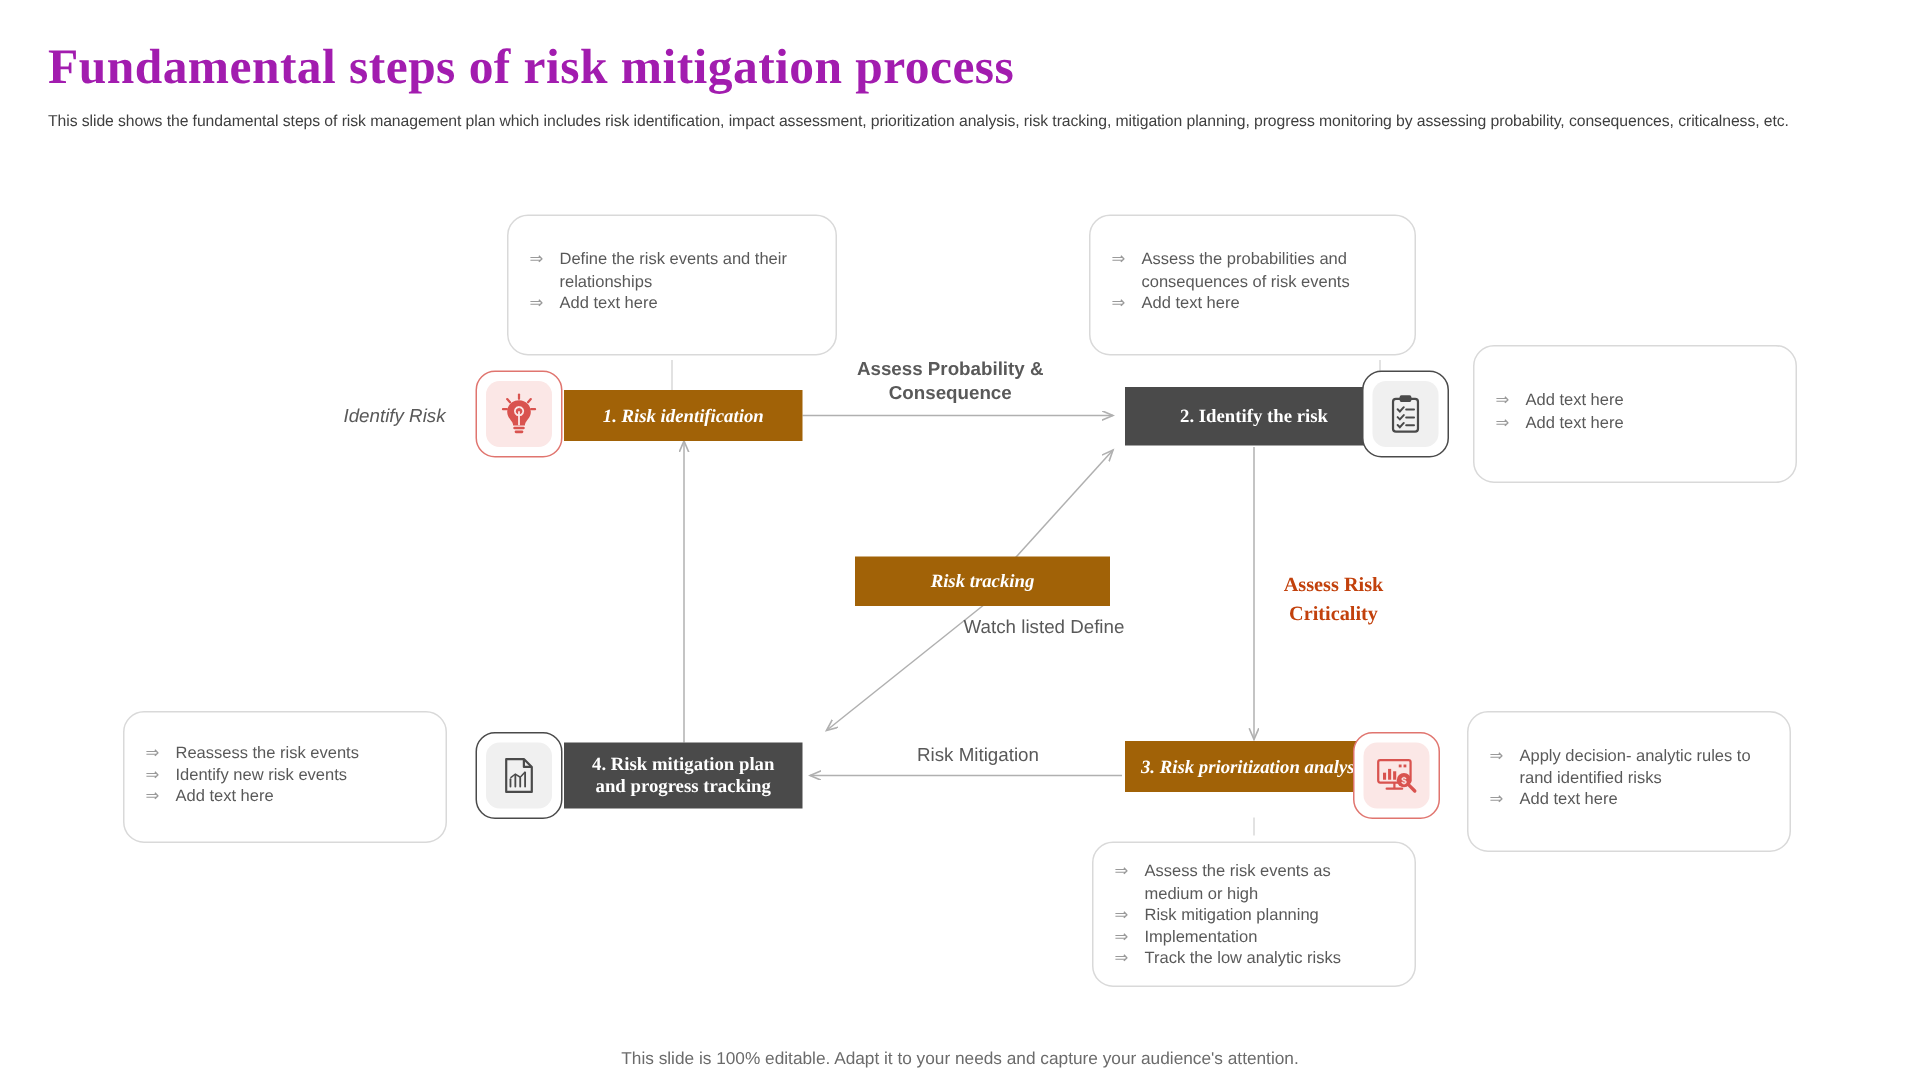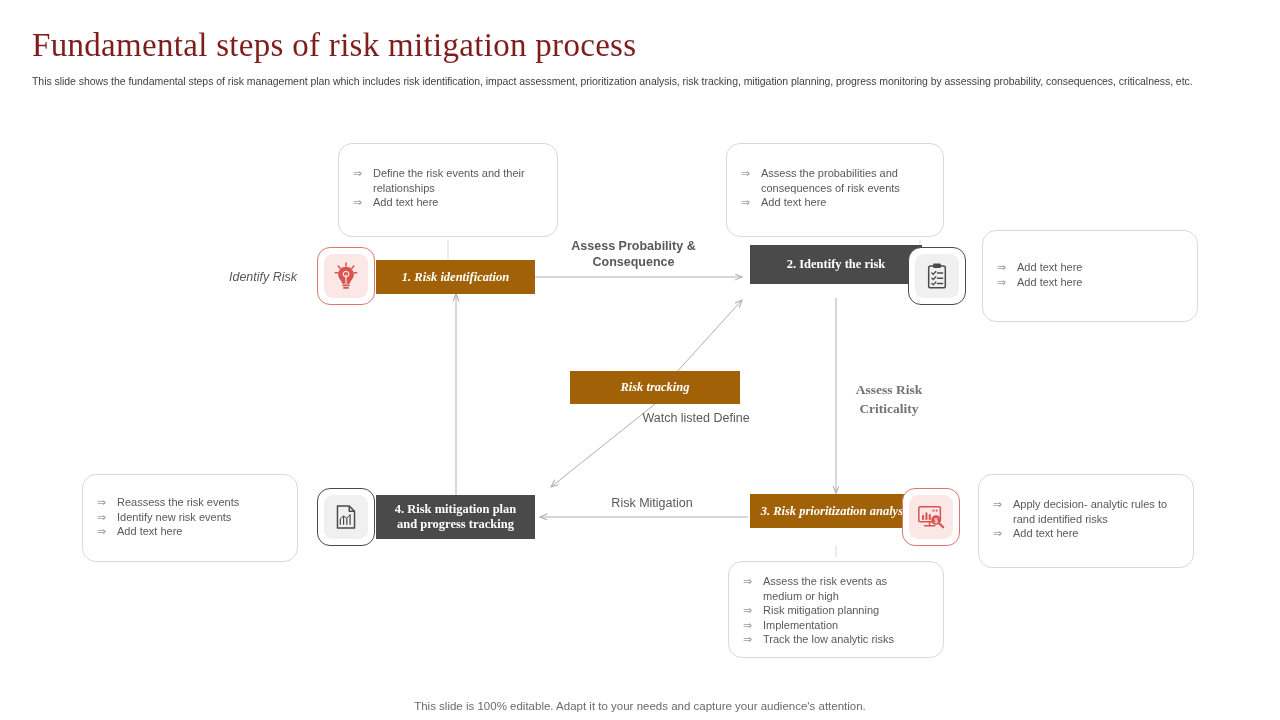--- a/index.html
+++ b/index.html
@@ -7,21 +7,21 @@
     width:1280px;height:720px;background:#ffffff;overflow:hidden;
     font-family:"Liberation Sans", sans-serif;
     -webkit-font-smoothing:antialiased;
   }
   .slide{position:relative;width:1280px;height:720px;}
 
   
   .title{
     position:absolute;left:32px;top:27px;
     font-family:"Liberation Serif", serif;
-    font-size:33px;color:#7f1d1d;letter-spacing:.3px;white-space:nowrap;
+    font-size:33px;color:#a21caf;letter-spacing:.3px;white-space:nowrap;font-weight:bold;
   }
   .subtitle{
     position:absolute;left:32px;top:75px;width:1215px;
     font-size:10.5px;color:#3f3f3f;white-space:nowrap;letter-spacing:-.05px;
   }
 
   
   .note{
     position:absolute;border:1px solid #d9d9d9;border-radius:14px;
     background:#ffffff;box-sizing:border-box;
@@ -60,21 +60,21 @@
   .tile.red .inner{background:#fbe7e6;}
   .tile.gray .inner{background:#f0f0f0;}
 
   
   .lbl{
     position:absolute;text-align:center;color:#595959;
     font-size:12.5px;line-height:16px;
   }
   .lbl.serif{
     font-family:"Liberation Serif", serif;font-weight:bold;
-    color:#737373;font-size:13.5px;line-height:19px;
+    color:#c2410c;font-size:13.5px;line-height:19px;
   }
   svg.arrows{position:absolute;left:0;top:0;width:1280px;height:720px;pointer-events:none;}
 
   
   .footer{
     position:absolute;left:0;top:700px;width:1280px;text-align:center;
     font-size:11.5px;color:#6b6b6b;
   }
 </style>
 </head>
@@ -179,21 +179,21 @@
         <rect x="12.9" y="27.8" width="6.2" height="1.8" rx="0.9" fill="#d9534f"></rect>
         <path d="M16,11 a3,3 0 1,0 0.1,0" fill="none" stroke="#fbe7e6" stroke-width="1.3"></path>
         <line x1="16" y1="14" x2="16" y2="24" stroke="#fbe7e6" stroke-width="1.3"></line>
       </svg>
     </div>
   </div>
   <div class="bar red" style="left:376px;top:260px;width:159px;height:34px;">
     <span>1. Risk identification</span>
   </div>
 
-  <div class="bar gray" style="left:750px;top:245px;width:172px;height:39px;">
+  <div class="bar gray" style="left:750px;top:258px;width:172px;height:39px;">
     <span>2. Identify  the risk</span>
   </div>
   <div class="tile gray" style="left:908px;top:247px;">
     <div class="inner">
       <svg width="28" height="28" viewBox="0 0 32 32">
         <rect x="6.5" y="4.5" width="19" height="25" rx="2.2" fill="none" stroke="#4a4a4a" stroke-width="1.7"></rect>
         <rect x="11.5" y="1.8" width="9" height="5" rx="1.4" fill="#4a4a4a"></rect>
         <g stroke="#4a4a4a" stroke-width="1.5" stroke-linecap="round" fill="none">
           <path d="M10,12.4 l1.7,1.7 l3-3.3"></path>
           <line x1="16.5" y1="12.6" x2="22.5" y2="12.6"></line>

